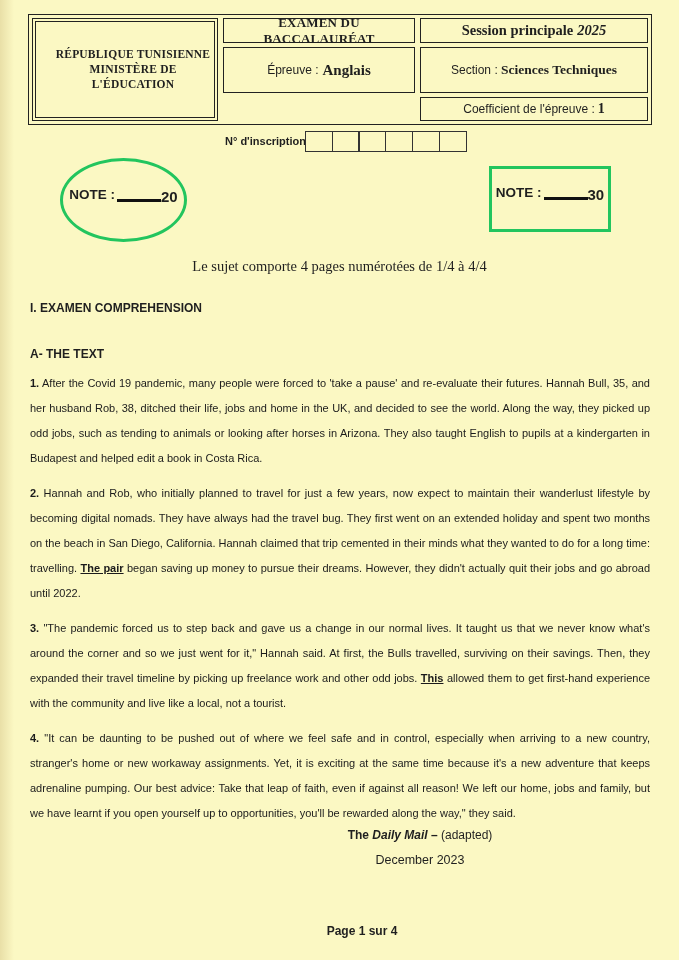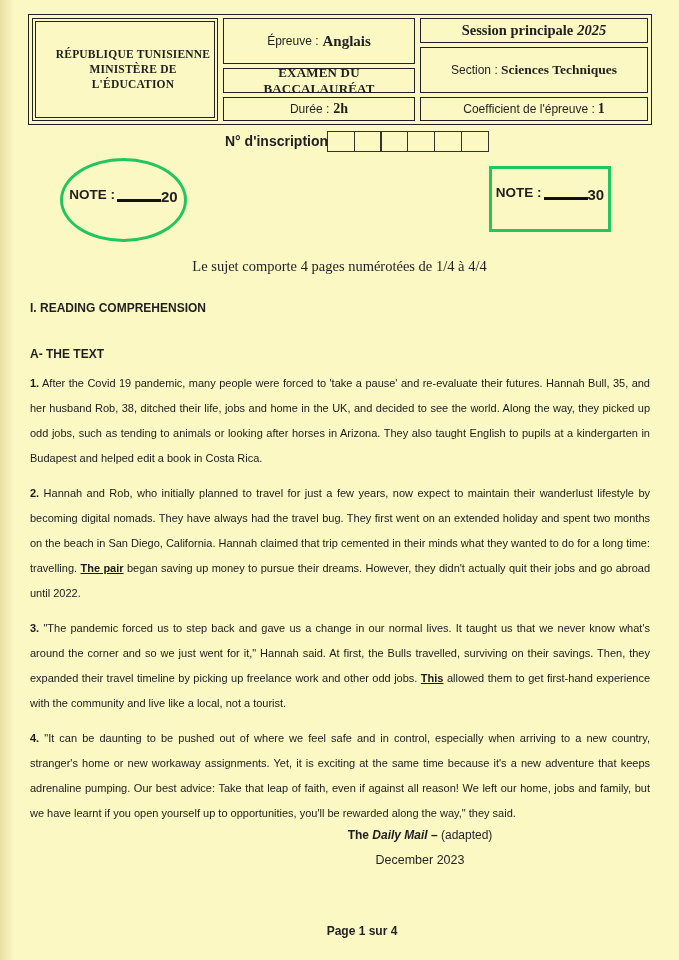--- a/index.html
+++ b/index.html
@@ -70,21 +70,21 @@
   .section-val { font-size: 13.5px; }
   .coef-val { font-size: 14px; margin-left: 3px; }
 
   
   .insc-row {
     margin: 5px 0 0 225px;
     display: flex;
     align-items: center;
     height: 22px;
   }
-  .insc-label { font-weight: bold; font-size: 14px; }
+  .insc-label { font-weight: bold; font-size: 11px; }
   .insc-cells { display: flex; }
   .insc-cell { width: 28px; height: 21px; border: 1.2px solid #333; margin-left: -1.2px; }
 
   
   .notes-row { position: relative; height: 92px; margin-top: 4px; }
   .note-shape {
     position: absolute;
     border: 3px solid #22c55e;
     display: flex; align-items: flex-start; justify-content: center;
   }
@@ -147,30 +147,26 @@
 <div class="page">
 
   <div class="header-outer">
     <div class="hdr-left">
       <div class="hdr-left-inner">
         <span>RÉPUBLIQUE  TUNISIENNE</span>
         <span>MINISTÈRE DE L'ÉDUCATION</span>
       </div>
     </div>
     <div class="hdr-col hdr-col-mid">
+      <div class="hdr-cell hdr-row1 serifbold exam-title">
+        <span>EXAMEN DU BACCALAURÉAT</span>
+      </div>
       <div class="hdr-cell hdr-row2">
         <span>Épreuve :</span>
         <span class="serifbold epreuve-val">Anglais</span>
-      </div>
-      <div class="hdr-cell hdr-row1 serifbold exam-title">
-        <span>EXAMEN DU BACCALAURÉAT</span>
-      </div>
-      <div class="hdr-cell hdr-row3">
-        <span>Durée :</span>
-        <span class="serifbold duree-val">2h</span>
       </div>
     </div>
     <div class="hdr-col hdr-col-right">
       <div class="hdr-cell hdr-row1 serifbold session-line">
         <span>Session principale</span>
         <span class="yr">2025</span>
       </div>
       <div class="hdr-cell hdr-row2 section-cell">
         <span><span>Section :</span>
           <span class="serifbold section-val">Sciences Techniques</span></span>
@@ -211,21 +207,21 @@
           <div class="note-bar"></div>
           <span class="note-den">30</span>
         </div>
       </div>
     </div>
   </div>
 
   <div class="subject-line">Le sujet comporte 4 pages numérotées de 1/4 à 4/4</div>
 
   <div class="content">
-    <div class="h-section">I. READING COMPREHENSION</div>
+    <div class="h-section">I. EXAMEN COMPREHENSION</div>
     <div class="h-sub">A- THE TEXT</div>
 
     <p class="para"><span class="pnum">1.</span><span> After the Covid 19 pandemic, many people were forced to 'take a pause' and re-evaluate their futures. Hannah Bull, 35, and her husband Rob, 38, ditched their life, jobs and home in the UK, and decided to see the world. Along the way, they picked up odd jobs, such as tending to animals or looking after horses in Arizona. They also taught English to pupils at a kindergarten in Budapest and helped edit a book in Costa Rica.</span></p>
 
     <p class="para"><span class="pnum">2.</span><span> Hannah and Rob, who initially planned to travel for just a few years, now expect to maintain their wanderlust lifestyle by becoming digital nomads.  They have always had the travel bug. They first went on an extended holiday and spent two months on the beach in San Diego, California. Hannah claimed that trip cemented in their minds what they wanted to do for a long time: travelling.  </span><span class="bu">The pair</span><span> began saving up money to pursue their dreams. However, they didn't actually quit their jobs and go abroad until 2022.</span></p>
 
     <p class="para"><span class="pnum">3.</span><span> "The pandemic forced us to step back and gave us a change in our normal lives.  It taught us that we never know what's around the corner and so we just went for it," Hannah said. At first, the Bulls travelled, surviving on their savings. Then, they expanded their travel timeline by picking up freelance work and other odd jobs. </span><span class="bu">This</span><span> allowed them to get first-hand experience with the community and live like a local, not a tourist.</span></p>
 
     <p class="para"><span class="pnum">4.</span><span> "It can be daunting to be pushed out of where we feel safe and in control, especially when arriving to a new country, stranger's home or new workaway assignments. Yet, it is exciting at the same time because it's a new adventure that keeps adrenaline pumping. Our best advice: Take that leap of faith, even if against all reason! We left our home, jobs and family, but we have learnt if you open yourself up to opportunities, you'll be rewarded along the way," they said.</span></p>
 

